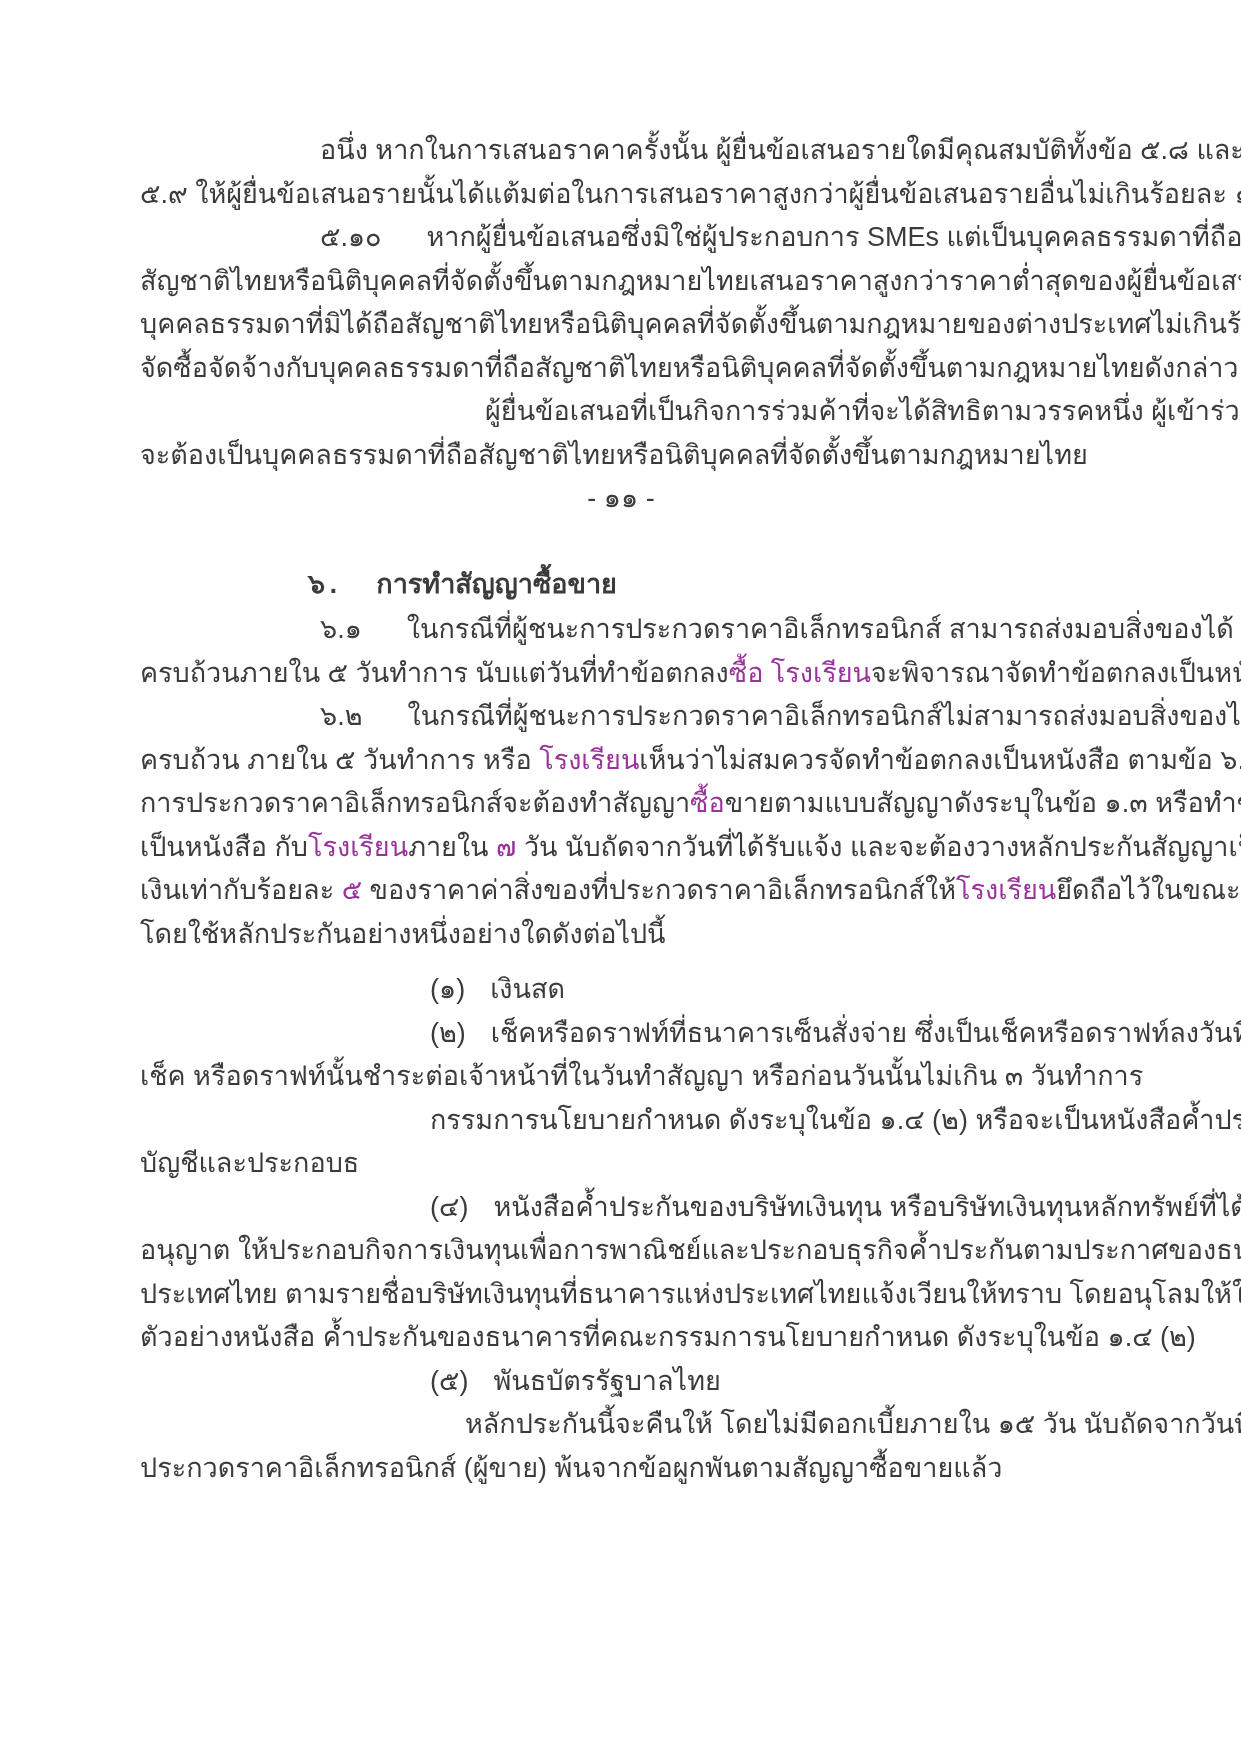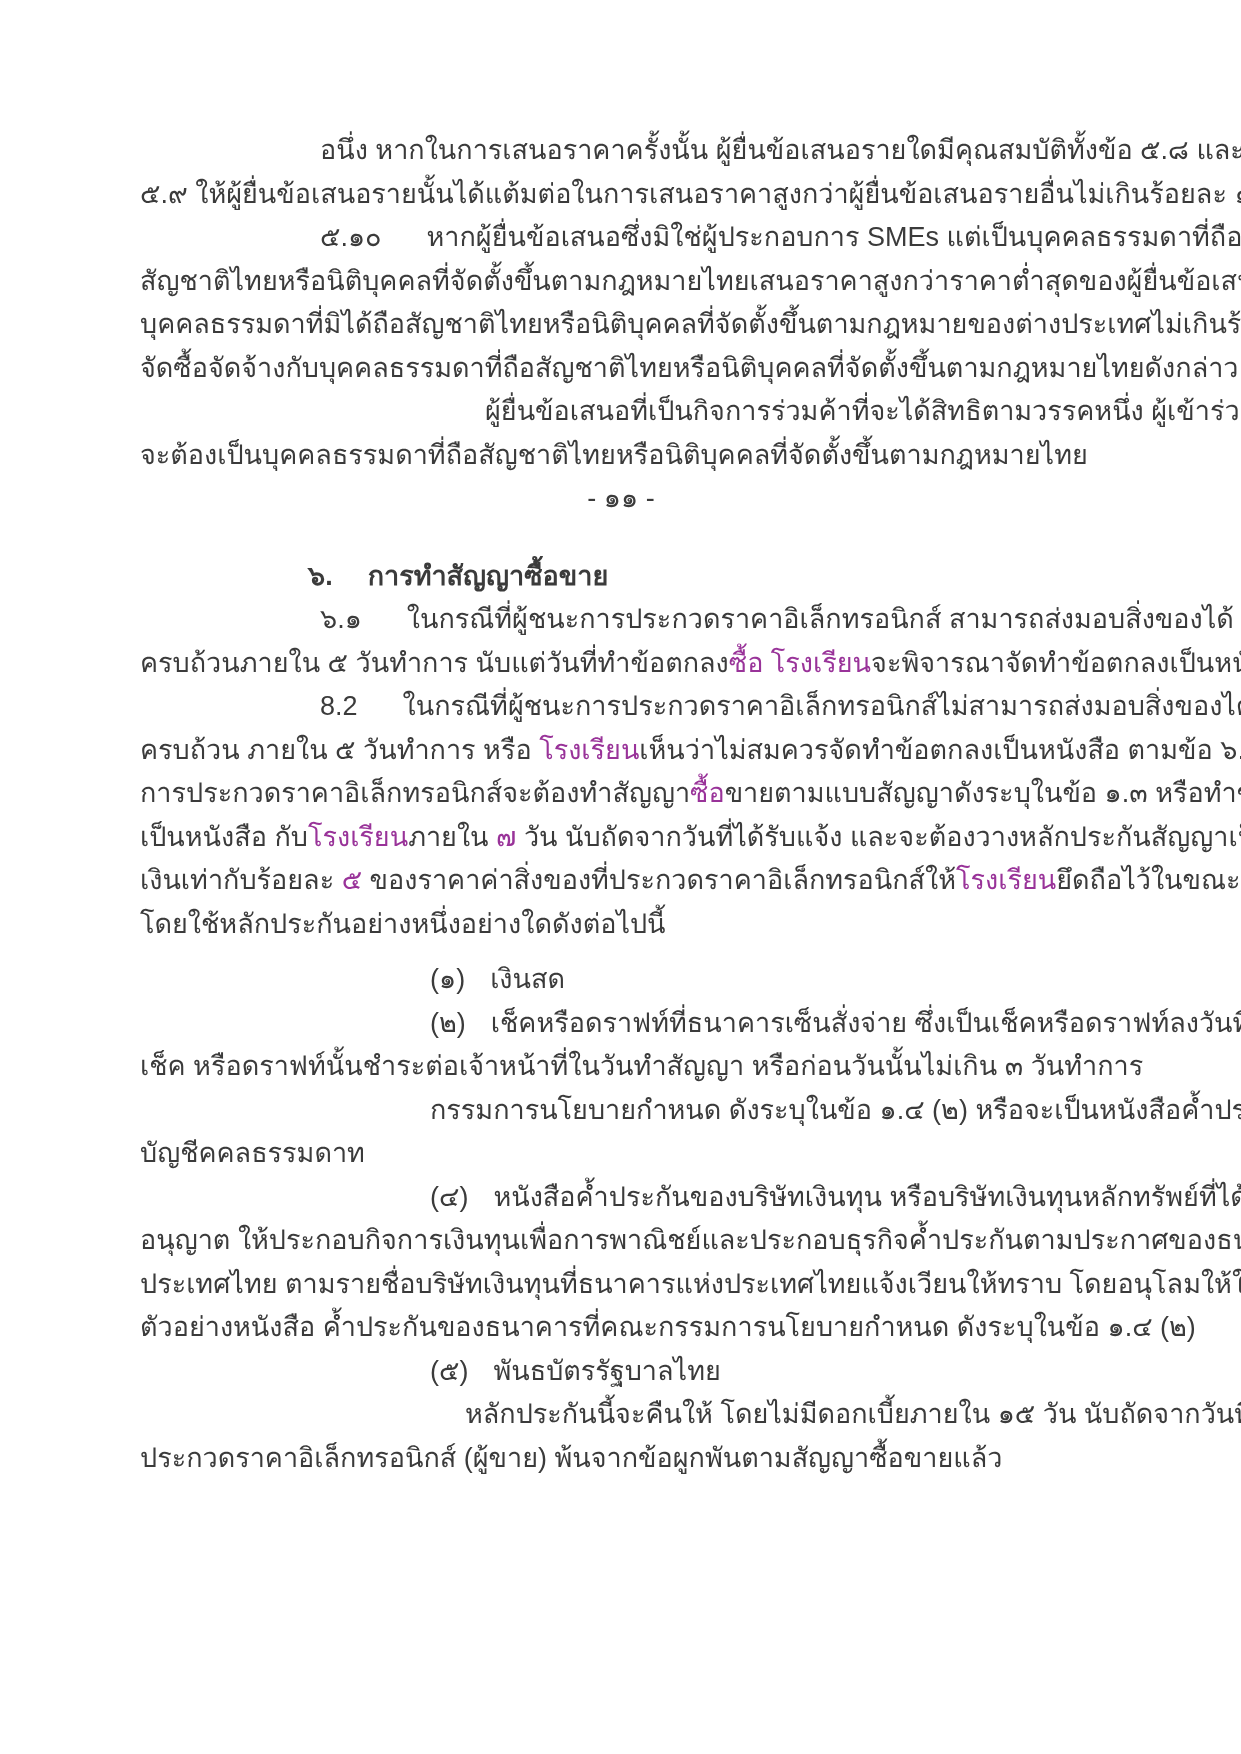--- a/index.html
+++ b/index.html
@@ -30,21 +30,21 @@
   }
   
   .ind-first   .line:first-child{padding-left:180px;}
   .ind-deep    .line:first-child{padding-left:345px;}
   .ind-list    .line:first-child{padding-left:290px;}
   .ind-note    .line:first-child{padding-left:325px;}
   .ind-heading .line:first-child{padding-left:168px;}
   
   .kind-pagenum{text-align:center;}
   .kind-pagenum .line{padding-left:0;}
-  .kind-heading{font-weight:bold;margin-top:34px;}
+  .kind-heading{font-weight:bold;margin-top:44px;font-family:Liberation Mono, monospace;}
   .kind-list-first{margin-top:12px;}
   .accent{color:var(--accent);}
   .gap{display:inline-block;height:1px;}
 </style>
 </head>
 <body>
 
 <div class="page">
   <div class="doc-content">
       <div class="block kind-para ind-first">
@@ -65,37 +65,37 @@
         <div class="line"><span>- ๑๑ -</span></div>
       </div>
       <div class="block kind-heading ind-heading">
         <div class="line"><span>๖.</span><span class="gap" style="width: 35px;"></span><span>การทำสัญญาซื้อขาย</span></div>
       </div>
       <div class="block kind-para ind-first">
         <div class="line"><span>๖.๑</span><span class="gap" style="width: 45px;"></span><span>ในกรณีที่ผู้ชนะการประกวดราคาอิเล็กทรอนิกส์ สามารถส่งมอบสิ่งของได้</span></div>
         <div class="line"><span>ครบถ้วนภายใน ๕ วันทำการ นับแต่วันที่ทำข้อตกลง</span><span class="accent">ซื้อ โรงเรียน</span><span>จะพิจารณาจัดทำข้อตกลงเป็นหนังสือแทน</span></div>
       </div>
       <div class="block kind-para ind-first">
-        <div class="line"><span>8.2</span><span class="gap" style="width: 45px;"></span><span>ในกรณีที่ผู้ชนะการประกวดราคาอิเล็กทรอนิกส์ไม่สามารถส่งมอบสิ่งของได้</span></div>
+        <div class="line"><span>๖.๒</span><span class="gap" style="width: 45px;"></span><span>ในกรณีที่ผู้ชนะการประกวดราคาอิเล็กทรอนิกส์ไม่สามารถส่งมอบสิ่งของได้</span></div>
         <div class="line"><span>ครบถ้วน ภายใน ๕ วันทำการ หรือ </span><span class="accent">โรงเรียน</span><span>เห็นว่าไม่สมควรจัดทำข้อตกลงเป็นหนังสือ ตามข้อ ๖.๑ ผู้ชนะ</span></div>
         <div class="line"><span>การประกวดราคาอิเล็กทรอนิกส์จะต้องทำสัญญา</span><span class="accent">ซื้อ</span><span>ขายตามแบบสัญญาดังระบุในข้อ ๑.๓ หรือทำข้อตกลง</span></div>
         <div class="line"><span>เป็นหนังสือ กับ</span><span class="accent">โรงเรียน</span><span>ภายใน </span><span class="accent">๗</span><span> วัน นับถัดจากวันที่ได้รับแจ้ง และจะต้องวางหลักประกันสัญญาเป็นจำนวน</span></div>
         <div class="line"><span>เงินเท่ากับร้อยละ </span><span class="accent">๕</span><span> ของราคาค่าสิ่งของที่ประกวดราคาอิเล็กทรอนิกส์ให้</span><span class="accent">โรงเรียน</span><span>ยึดถือไว้ในขณะทำสัญญา</span></div>
         <div class="line"><span>โดยใช้หลักประกันอย่างหนึ่งอย่างใดดังต่อไปนี้</span></div>
       </div>
       <div class="block kind-list-first ind-list">
         <div class="line"><span>(๑)</span><span class="gap" style="width: 25px;"></span><span>เงินสด</span></div>
       </div>
       <div class="block kind-list ind-list">
         <div class="line"><span>(๒)</span><span class="gap" style="width: 25px;"></span><span>เช็คหรือดราฟท์ที่ธนาคารเซ็นสั่งจ่าย ซึ่งเป็นเช็คหรือดราฟท์ลงวันที่ที่ใช้</span></div>
         <div class="line"><span>เช็ค หรือดราฟท์นั้นชำระต่อเจ้าหน้าที่ในวันทำสัญญา หรือก่อนวันนั้นไม่เกิน ๓ วันทำการ</span></div>
       </div>
       <div class="block kind-list ind-list">
         <div class="line"><span>กรรมการนโยบายกำหนด ดังระบุในข้อ ๑.๔ (๒) หรือจะเป็นหนังสือค้ำประกันอิเล็กทรอนิกส์ตามวิธีการที่กรม</span></div>
-        <div class="line"><span>บัญชีคคลธรรมดาท</span></div>
+        <div class="line"><span>บัญชีและประกอบธ</span></div>
       </div>
       <div class="block kind-list ind-list">
         <div class="line"><span>(๔)</span><span class="gap" style="width: 25px;"></span><span>หนังสือค้ำประกันของบริษัทเงินทุน หรือบริษัทเงินทุนหลักทรัพย์ที่ได้รับ</span></div>
         <div class="line"><span>อนุญาต ให้ประกอบกิจการเงินทุนเพื่อการพาณิชย์และประกอบธุรกิจค้ำประกันตามประกาศของธนาคารแห่ง</span></div>
         <div class="line"><span>ประเทศไทย ตามรายชื่อบริษัทเงินทุนที่ธนาคารแห่งประเทศไทยแจ้งเวียนให้ทราบ โดยอนุโลมให้ใช้ตาม</span></div>
         <div class="line"><span>ตัวอย่างหนังสือ ค้ำประกันของธนาคารที่คณะกรรมการนโยบายกำหนด ดังระบุในข้อ ๑.๔ (๒)</span></div>
       </div>
       <div class="block kind-list ind-list">
         <div class="line"><span>(๕)</span><span class="gap" style="width: 25px;"></span><span>พันธบัตรรัฐบาลไทย</span></div>
       </div>

